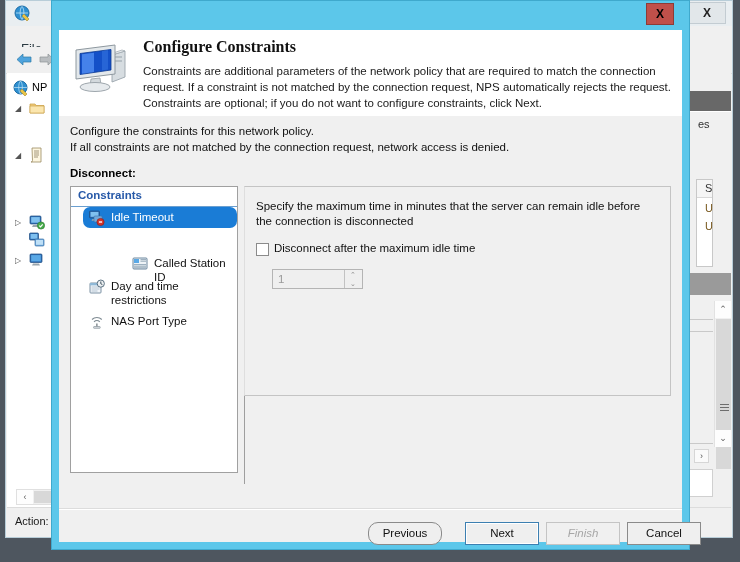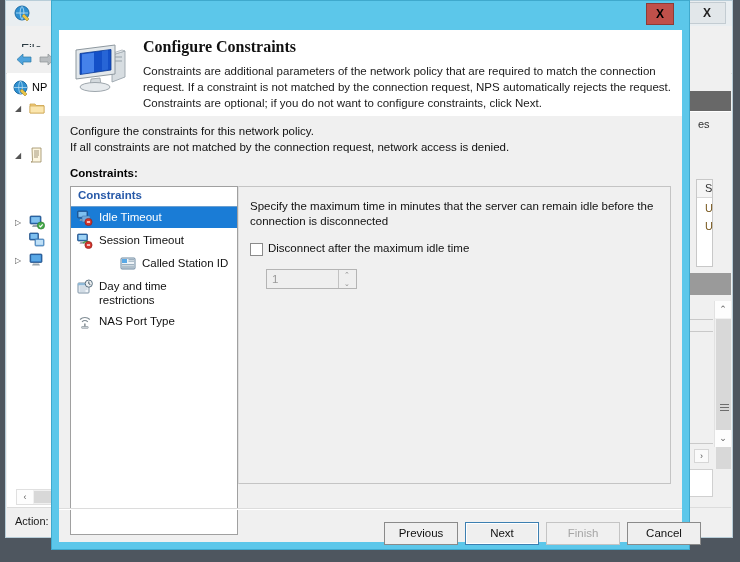--- a/index.html
+++ b/index.html
@@ -224,55 +224,56 @@
   }
 
   #constraints-label {
     position: absolute; left: 11px; top: 137px;
     font-size: 11.5px; font-weight: bold; color: #000;
   }
 
   
   #constraints-list {
     position: absolute; left: 11px; top: 156px;
-    width: 168px; height: 349px;
+    width: 168px; height: 287px;
     background: #ffffff;
     border: 1px solid #a0a0a0;
     box-sizing: border-box;
     overflow: hidden;
   }
   #cl-header {
     position: absolute; left: 0; top: 0; right: 0; height: 19px;
     background: #ffffff;
     border-bottom: 1px solid #6a9fd0;
   }
   #cl-header span {
     position: absolute; left: 7px; top: 2px;
     font-size: 11.5px; font-weight: bold; color: #2759a8;
   }
   .cl-item {
-    position: absolute; left: 0; right: 0; height: 21px;
+    position: absolute; left: 12px; right: 0; height: 21px;
     cursor: default;
+    border-radius: 7px;
   }
   .cl-item.selected { background: #1a7cd6; }
   .cl-item .cl-ic {
     position: absolute; left: 6px; top: 3px; width: 16px; height: 16px;
   }
   .cl-item .cl-lbl {
     position: absolute; left: 28px; top: 3px;
     font-size: 11.5px; color: #111;
     line-height: 14px;
   }
   .cl-item.selected .cl-lbl { color: #ffffff; }
   .cl-item.twoline { height: 32px; }
 
   
   #detail-panel {
-    position: absolute; left: 179px; top: 156px;
-    right: 11px; height: 298px;
+    position: absolute; left: 185px; top: 156px;
+    right: 11px; height: 210px;
     background: #f0f0f0;
     border: 1px solid #c4c4c4;
     border-left: 1px solid #dedede;
     box-sizing: border-box;
   }
   #dp-divider {
     position: absolute; left: 185px; top: 156px; width: 1px; height: 298px;
     background: #9e9e9e;
   }
   #dp-desc {
@@ -342,20 +343,21 @@
   }
   .dlg-btn.default {
     border: 1px solid #3c7fb1;
     box-shadow: inset 0 0 0 1px #ffffff;
   }
   .dlg-btn.disabled {
     color: #a6a6a6;
     border: 1px solid #c4c4c4;
     background: #f0f0f0;
     cursor: default;
+    font-style: italic;
   }
 </style>
 </head>
 <body>
 
 <div id="desktop">
 
   <div id="mmc-window">
 
     <div id="mmc-titlebar">
@@ -514,50 +516,39 @@
       </svg>
       <div id="wiz-title">Configure Constraints</div>
       <div id="wiz-desc">Constraints are additional parameters of the network policy that are required to match the connection request. If a constraint is not matched by the connection request, NPS automatically rejects the request. Constraints are optional; if you do not want to configure constraints, click Next.</div>
     </div>
 
     <div id="wiz-sub">
       <div id="wiz-sub-l1">Configure the constraints for this network policy.</div>
       <div id="wiz-sub-l2">If all constraints are not matched by the connection request, network access is denied.</div>
     </div>
 
-    <div id="constraints-label">Constraints:</div>
+    <div id="constraints-label">Disconnect:</div>
 
     <div id="constraints-list">
       <div id="cl-header">
         <span>Constraints</span>
       </div>
 
       <div class="cl-item selected" style="top:20px;">
         <svg class="cl-ic" viewBox="0 0 16 16">
           <rect x="0.5" y="1" width="10" height="7" rx="1" fill="#2f6fb5" stroke="#1c4a80" stroke-width="0.7"></rect>
           <rect x="1.6" y="2" width="7.8" height="4.8" fill="#7fc0ef"></rect>
           <path d="M3.5 9h4l1 1.8H2.5z" fill="#9aa5ad"></path>
           <rect x="5" y="6" width="8" height="6" rx="1" fill="#6fa8dc" stroke="#3c73a8" stroke-width="0.6"></rect>
           <circle cx="11.5" cy="12" r="3.6" fill="#d4342c" stroke="#8e211b" stroke-width="0.7"></circle>
           <path d="M9.9 12h3.2" stroke="#fff" stroke-width="1.4"></path>
         </svg>
         <span class="cl-lbl">Idle Timeout</span>
       </div>
 
-      <div class="cl-item" style="top:43px;">
-        <svg class="cl-ic" viewBox="0 0 16 16">
-          <rect x="0.5" y="1" width="10" height="7" rx="1" fill="#2f6fb5" stroke="#1c4a80" stroke-width="0.7"></rect>
-          <rect x="1.6" y="2" width="7.8" height="4.8" fill="#9fd3f5"></rect>
-          <path d="M3.5 9h4l1 1.8H2.5z" fill="#9aa5ad"></path>
-          <path d="M6 10c2-2 5-2 7 0" stroke="#46a049" stroke-width="1.3" fill="none"></path>
-          <circle cx="11.5" cy="12" r="3.6" fill="#d4342c" stroke="#8e211b" stroke-width="0.7"></circle>
-          <path d="M9.9 12h3.2" stroke="#fff" stroke-width="1.4"></path>
-        </svg>
-        <span class="cl-lbl">Session Timeout</span>
-      </div>
 
       <div class="cl-item" style="top:66px;margin-left:43px;">
         <svg class="cl-ic" viewBox="0 0 16 16">
           <rect x="1" y="2" width="14" height="11" rx="1" fill="#eef3f7" stroke="#5c7b93" stroke-width="0.9"></rect>
           <rect x="2" y="3" width="5" height="4" fill="#5aa9e6"></rect>
           <path d="M8.5 3.6h5.5M8.5 5.2h5.5M2 8.6h12M2 10.2h12M2 11.8h12" stroke="#7d96a8" stroke-width="0.8"></path>
         </svg>
         <span class="cl-lbl">Called Station ID</span>
       </div>
 
@@ -597,18 +588,18 @@
         <span id="dp-spin-value">1</span>
         <div id="dp-spin-btns">
           <div class="spin-b" style="top:0;">⌃</div>
           <div class="spin-b" style="top:9px;">⌄</div>
         </div>
       </div>
     </div>
 
     <div id="btn-sep"></div>
 
-    <div class="dlg-btn" style="left:325px;">Previous</div>
+    <div class="dlg-btn" style="left:309px;border-radius:10px;">Previous</div>
     <div class="dlg-btn default" style="left:406px;">Next</div>
     <div class="dlg-btn disabled" style="left:487px;">Finish</div>
     <div class="dlg-btn" style="left:568px;">Cancel</div>
   </div>
 </div>
 
 </body></html>

